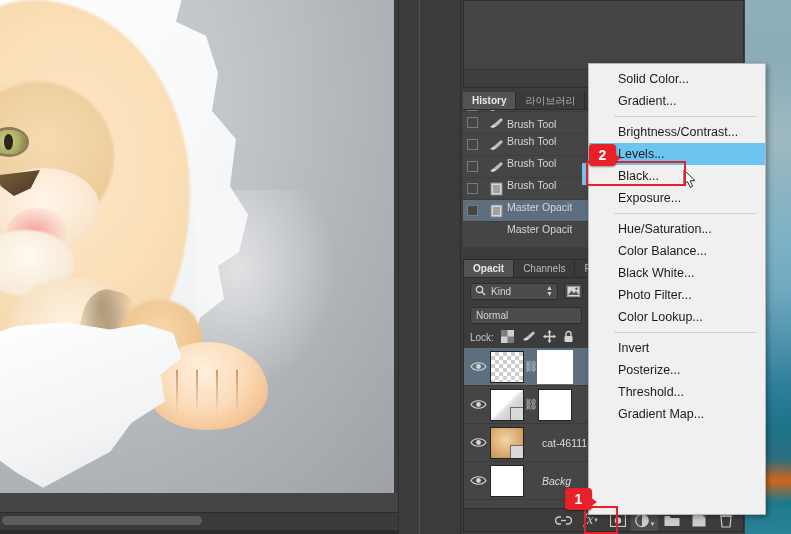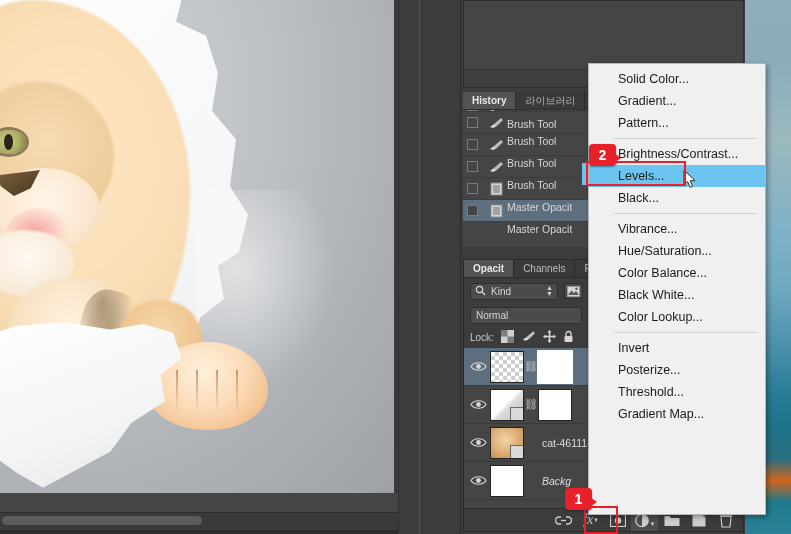--- a/index.html
+++ b/index.html
@@ -647,30 +647,30 @@
         </div>
       </div>
     </div>
 
   </div>
 </div>
 
 <div id="adj-menu">
   <div class="menu-item">Solid Color...</div>
   <div class="menu-item">Gradient...</div>
-  <div class="menu-item">Pattern...</div>
   <div class="menu-sep"></div>
   <div class="menu-item">Brightness/Contrast...</div>
   <div class="menu-item hl">Levels...</div>
   <div class="menu-item">Black...</div>
+  <div class="menu-item">Exposure...</div>
   <div class="menu-sep"></div>
-  <div class="menu-item">Vibrance...</div>
   <div class="menu-item">Hue/Saturation...</div>
   <div class="menu-item">Color Balance...</div>
   <div class="menu-item">Black  White...</div>
+  <div class="menu-item">Photo Filter...</div>
   <div class="menu-item">Color Lookup...</div>
   <div class="menu-sep"></div>
   <div class="menu-item">Invert</div>
   <div class="menu-item">Posterize...</div>
   <div class="menu-item">Threshold...</div>
   <div class="menu-item">Gradient Map...</div>
 </div>
 
 <div style="position:absolute;left:582px;top:163px;width:6px;height:22px;background:#6cc4f0;"></div>
 

